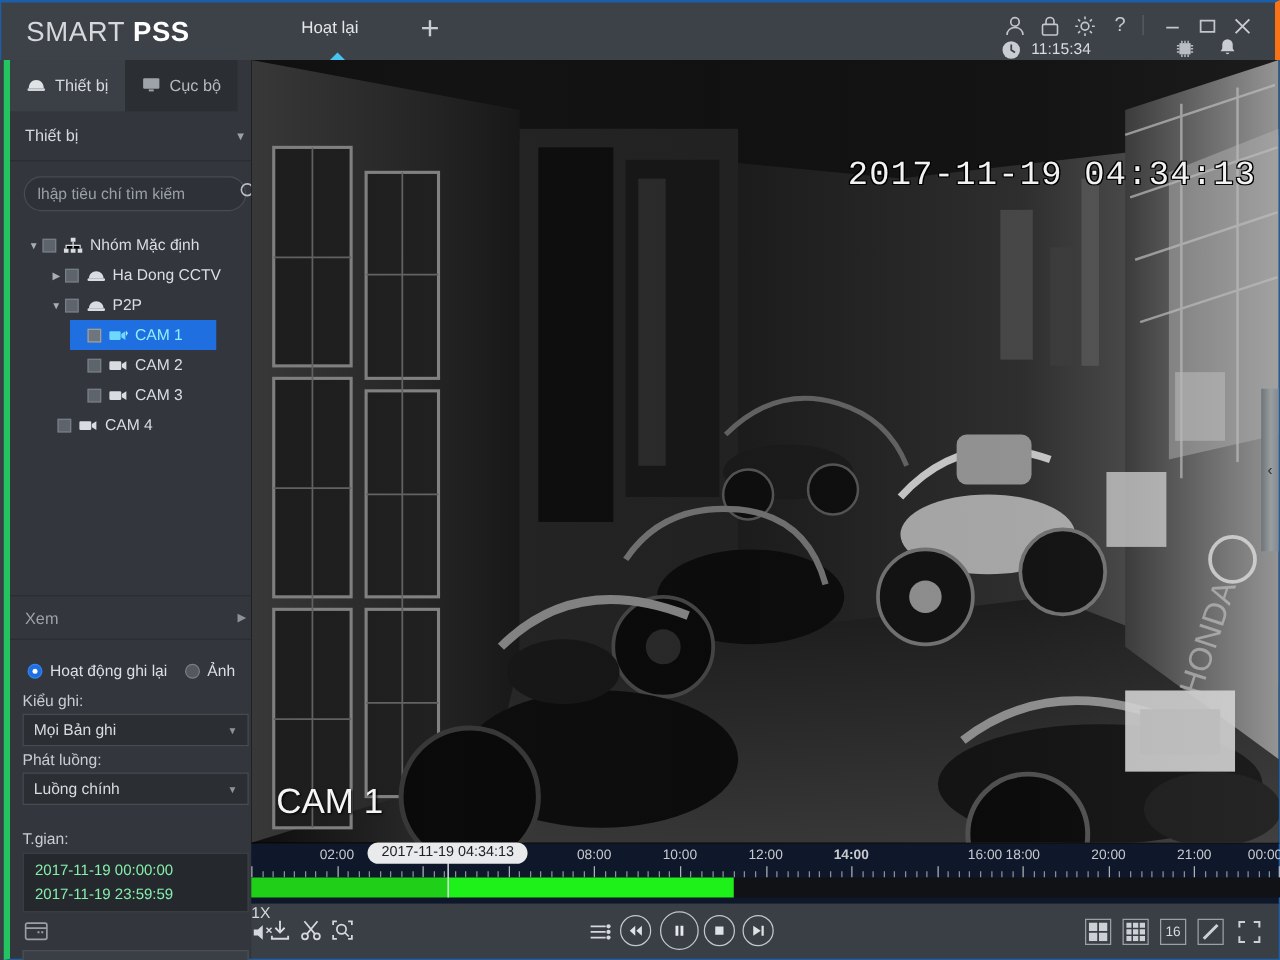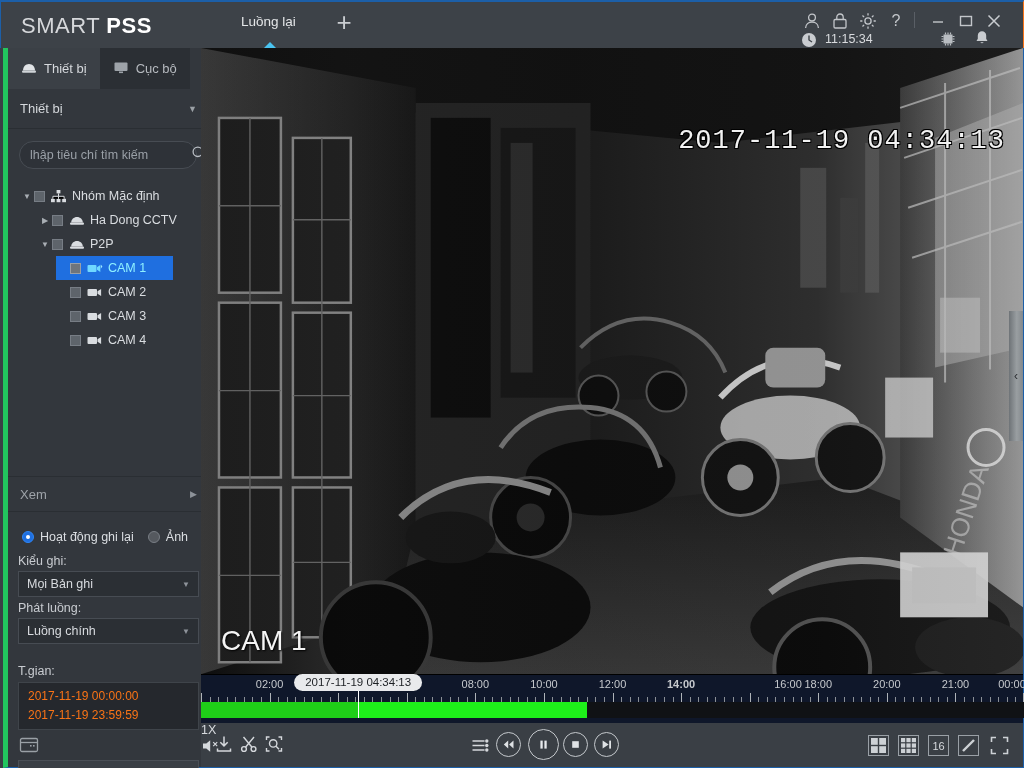--- a/index.html
+++ b/index.html
@@ -12,21 +12,21 @@
     -webkit-font-smoothing: antialiased;
   }
   #app { position: relative; width: 1024px; height: 768px; background: #3a3f45; }
 
   
   #titlebar {
     position: absolute; left: 0; top: 0; width: 1024px; height: 48px;
     background: #3d4248;
     border-top: 2px solid #1c5fa8;
     border-left: 1px solid #1c5fa8;
-    border-right: 1px solid #f97316;
+    border-right: 4px solid #f97316;
   }
   #logo {
     position: absolute; left: 20px; top: 11px;
     font-size: 22px; letter-spacing: .5px; color: #e9eaec;
   }
   #logo b { color: #ffffff; font-weight: 700; }
   #logo .light { font-weight: 400; color: #d6d8db; }
 
   .apptab {
     position: absolute; top: 12px; height: 24px;
@@ -132,21 +132,21 @@
     display: flex; align-items: center; padding: 0 8px;
     font-size: 12.5px; color: #d8dbdf; cursor: pointer;
   }
   .f-select .caret { margin-left: auto; color: #8e939a; font-size: 8px; }
 
   #timebox {
     position: absolute; left: 10px; top: 634px; width: 181px; height: 48px;
     background: #25282d; border: 1px solid #3f444a;
     padding: 4px 0 0 9px;
   }
-  #timebox div { font-size: 12px; color: #f97316; line-height: 19px; }
+  #timebox div { font-size: 12px; color: #86efac; line-height: 19px; }
   #cal-icon { position: absolute; left: 11px; top: 688px; cursor: pointer; }
   #extra-input {
     position: absolute; left: 10px; top: 712px; width: 181px; height: 20px;
     background: #3a3f45; border: 1px solid #4a4f56;
   }
 
   
   #videowrap {
     position: absolute; left: 201px; top: 48px; width: 823px; height: 627px;
     background: #000;
@@ -238,21 +238,21 @@
   #lb-full { position: absolute; left: 788px; top: 12px; width: 21px; height: 21px; cursor: pointer; border: 0; }
 </style>
 </head>
 <body>
 
 <div id="app">
 
   <div id="titlebar">
     <div id="logo"><span class="light">SMART </span><b>PSS</b></div>
 
-    <div class="apptab" id="tab-playback">Luồng lại</div>
+    <div class="apptab" id="tab-playback">Hoạt lại</div>
     <div id="tab-caret"></div>
     <div id="add-tab">+</div>
 
     <div class="twicon" id="tw-user">
       <svg width="22" height="22" viewBox="0 0 22 22">
           <circle cx="11" cy="7.5" r="3.4" fill="none" stroke="#c3c6ca" stroke-width="1.3"></circle>
           <path d="M4.6 18c0-3.7 2.9-6 6.4-6s6.4 2.3 6.4 6" fill="none" stroke="#c3c6ca" stroke-width="1.3"></path>
         </svg>
     </div>
     <div class="twicon" id="tw-lock">
@@ -418,21 +418,21 @@
           <span class="exp"></span>
           <span class="cb"></span>
           <span class="ic">
             <svg width="16" height="11" viewBox="0 0 16 11">
               <rect x="0.5" y="2" width="9.5" height="7" rx="1" fill="#d9dce0"></rect>
               <path d="M10.5 4.2l3.6-2.2v7l-3.6-2.2z" fill="#d9dce0"></path>
             </svg>
           </span>
           <span class="lbl">CAM 3</span>
         </div>
-        <div class="trow" style="padding-left: 48px; align-items: center;">
+        <div class="trow" style="padding-left: 24px; align-items: center;">
           <span class="exp"></span>
           <span class="cb"></span>
           <span class="ic">
             <svg width="16" height="11" viewBox="0 0 16 11">
               <rect x="0.5" y="2" width="9.5" height="7" rx="1" fill="#d9dce0"></rect>
               <path d="M10.5 4.2l3.6-2.2v7l-3.6-2.2z" fill="#d9dce0"></path>
             </svg>
           </span>
           <span class="lbl">CAM 4</span>
         </div>

